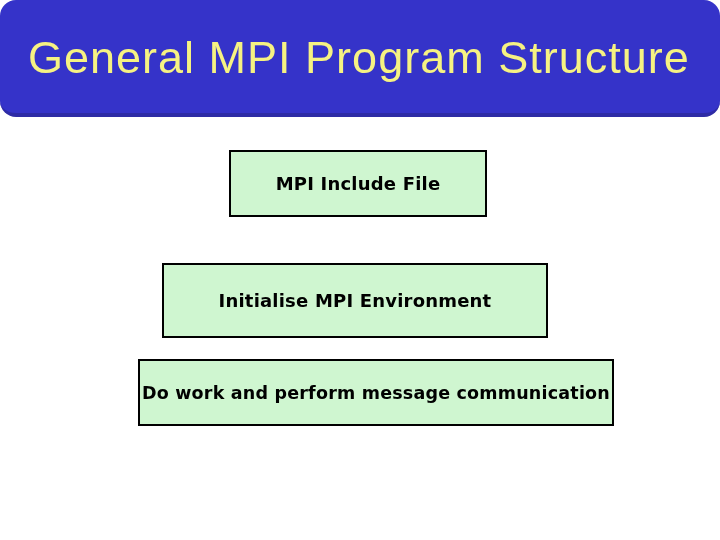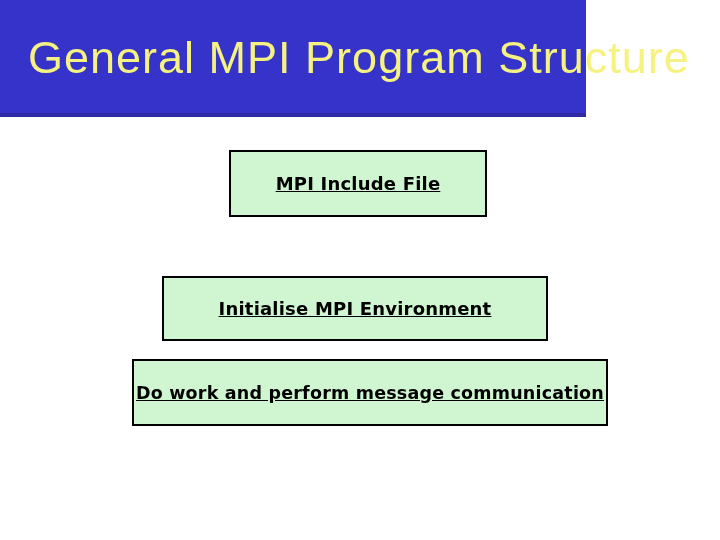--- a/index.html
+++ b/index.html
@@ -13,25 +13,25 @@
   }
   html,body{margin:0;padding:0;background:#888;}
   .slide{
     position:relative;
     width:720px;height:540px;
     background:var(--slide-bg);
     overflow:hidden;
     font-family:"DejaVu Sans","Liberation Sans",sans-serif;
   }
   .header{
-    position:absolute;left:0;top:0;width:586px;height:113px;
+    position:absolute;left:0;top:0;width:720px;height:113px;
     background:var(--header-bg);
     border-bottom:4px solid var(--header-border);
     box-sizing:content-box;
-    display:flex;align-items:center;
+    display:flex;align-items:center;border-radius:16px;
   }
   .title{
     color:var(--title-text);
     font-family:"Liberation Sans","DejaVu Sans",sans-serif;
     font-size:45px;
     font-weight:400;
     letter-spacing:1px;
     padding-left:28px;
     padding-top:2px;
     white-space:nowrap;
@@ -42,25 +42,24 @@
     border:2px solid var(--box-border);
     box-sizing:border-box;
     display:flex;align-items:center;justify-content:center;
     text-align:center;
     color:var(--box-text);
     font-family:"DejaVu Sans","Liberation Sans",sans-serif;
     font-weight:bold;
     font-size:18px;
     letter-spacing:0.2px;
     white-space:nowrap;
-    text-decoration:underline;
   }
   .box-1{left:229px;top:150px;width:258px;height:67px;}
-  .box-2{left:162px;top:276px;width:386px;height:65px;}
-  .box-3{left:132px;top:359px;width:476px;height:67px;font-size:17.5px;}
+  .box-2{left:162px;top:263px;width:386px;height:75px;}
+  .box-3{left:138px;top:359px;width:476px;height:67px;font-size:17.5px;}
   .box-4{left:212px;top:450px;width:335px;height:65px;}
 </style>
 </head>
 <body>
 
 <div class="slide">
   <div class="header">
     <div class="title">General MPI Program Structure</div>
   </div>
 

